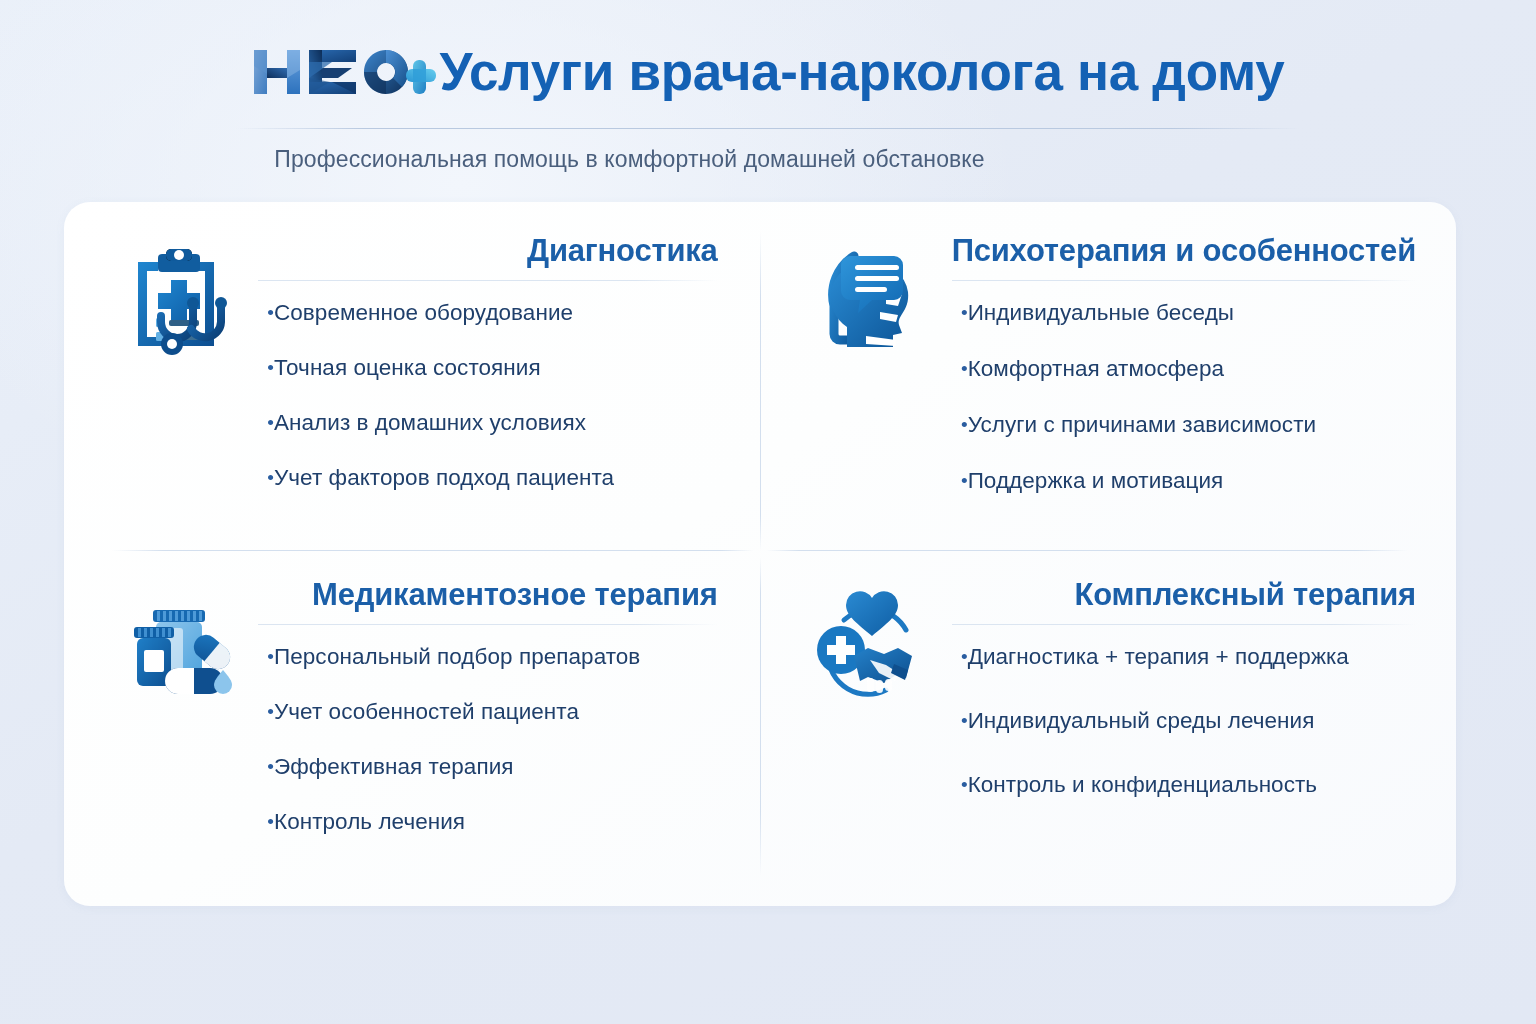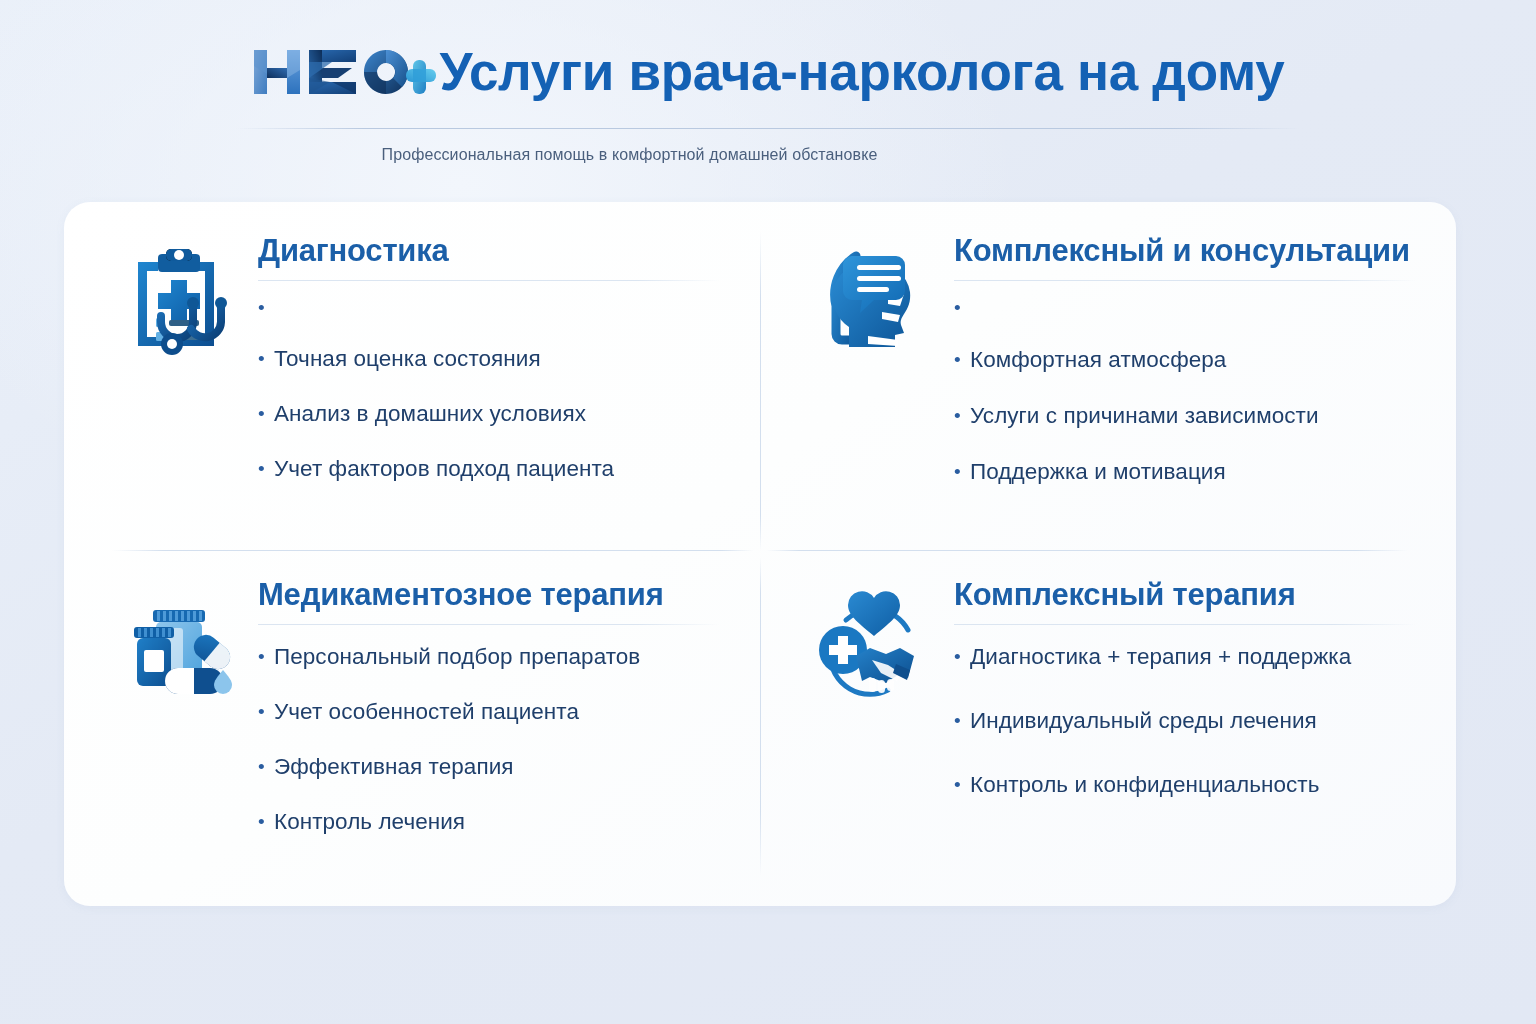--- a/index.html
+++ b/index.html
@@ -71,21 +71,21 @@
     height: 1px;
     background: linear-gradient(to right, rgba(170,190,220,0) 0%, #b9c9e0 12%, #b9c9e0 88%, rgba(170,190,220,0) 100%);
   }
 
   .subtitle {
     position: absolute;
     top: 146px;
     left: 0;
     width: 1259px;
     text-align: center;
-    font-size: 16px;
+    font-size: 23px;
     color: #4a5f7d;
     letter-spacing: 0.1px;
   }
 
   
   .panel {
     position: absolute;
     left: 64px;
     top: 202px;
     width: 1392px;
@@ -135,20 +135,21 @@
         rgba(200,215,235,0) 50.5%,
         #d3dfee 53%,
         #d3dfee 96%,
         rgba(200,215,235,0) 100%);
   }
 
   .card {
     display: flex;
     align-items: flex-start;
     padding: 30px 40px 20px 52px;
+    text-align: right;
   }
   .card.r2 { padding-top: 22px; }
 
   .card-icon {
     flex: none;
     width: 126px;
     height: 126px;
     margin-top: 8px;
     margin-right: 16px;
   }
@@ -333,20 +334,21 @@
             <circle cx="56" cy="104" r="11" fill="#0d4d8c"></circle>
             <circle cx="56" cy="104" r="5" fill="#ffffff"></circle>
           </svg>
         </div>
         <div class="card-body">
           <div class="card-title">Диагностика</div>
           <div class="card-rule"></div>
           <ul class="bullets">
             <li>
               <span class="dot">•</span>
+              <span>Современное оборудование</span>
             </li>
             <li>
               <span class="dot">•</span>
               <span>Точная оценка состояния</span>
             </li>
             <li>
               <span class="dot">•</span>
               <span>Анализ в домашних условиях</span>
             </li>
             <li>
@@ -389,25 +391,26 @@
             <path d="M56 96 l30 4 l0 6 l-30 -2 Z" fill="#ffffff"></path>
 
             <path d="M40 16 h44 a9 9 0 0 1 9 9 v26 a9 9 0 0 1 -9 9 h-22 l-14 13 l2 -13 h-10 a9 9 0 0 1 -9 -9 v-26 a9 9 0 0 1 9 -9 Z" fill="url(#bubbleG)"></path>
             <circle cx="62" cy="30" r="27" fill="#2186d0" opacity="0"></circle>
             <rect x="45" y="25" width="44" height="5" rx="2.5" fill="#ffffff"></rect>
             <rect x="45" y="36" width="44" height="5" rx="2.5" fill="#ffffff"></rect>
             <rect x="45" y="47" width="32" height="5" rx="2.5" fill="#ffffff"></rect>
           </svg>
         </div>
         <div class="card-body">
-          <div class="card-title">Комплексный и консультации</div>
+          <div class="card-title">Психотерапия и особенностей</div>
           <div class="card-rule"></div>
           <ul class="bullets">
             <li>
               <span class="dot">•</span>
+              <span>Индивидуальные беседы</span>
             </li>
             <li>
               <span class="dot">•</span>
               <span>Комфортная атмосфера</span>
             </li>
             <li>
               <span class="dot">•</span>
               <span>Услуги с причинами зависимости</span>
             </li>
             <li>

